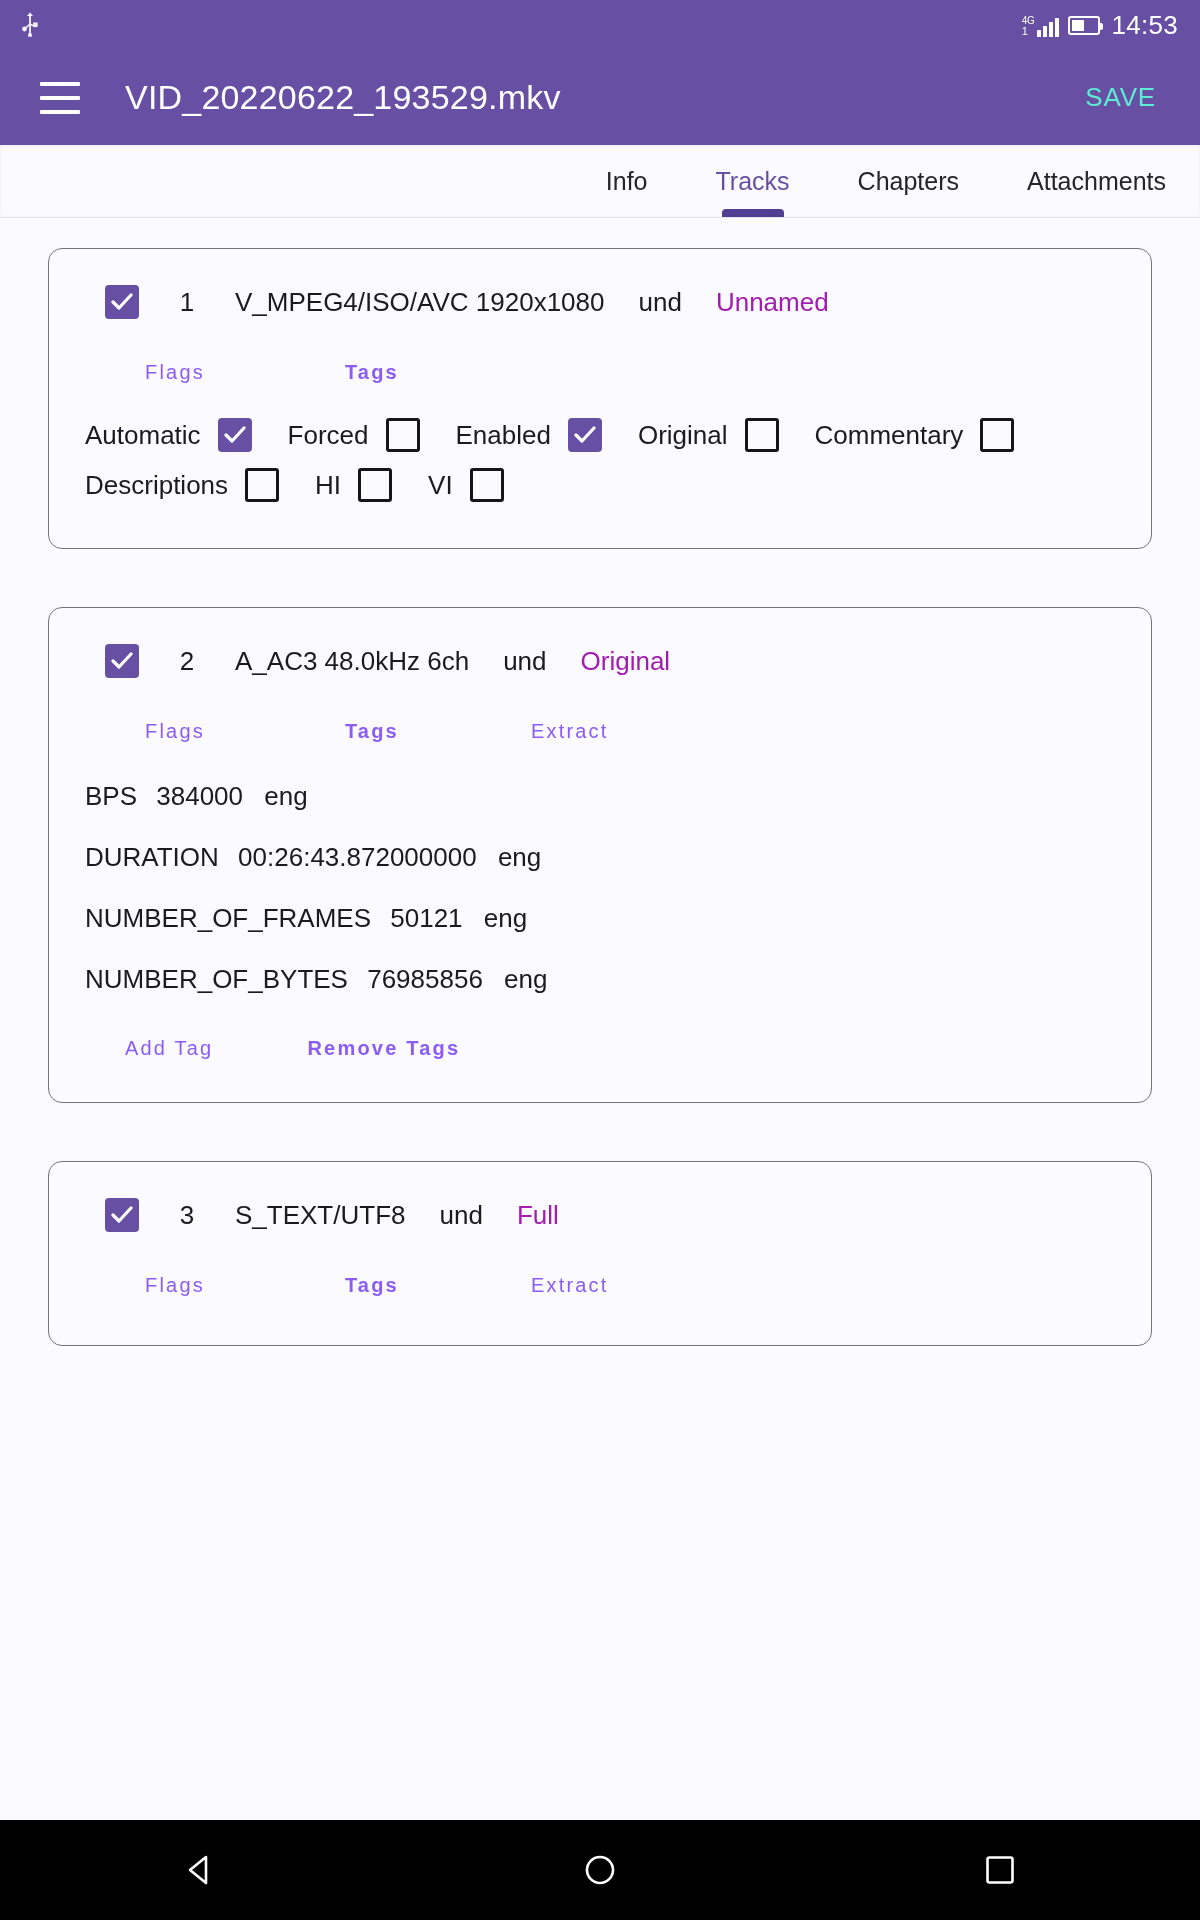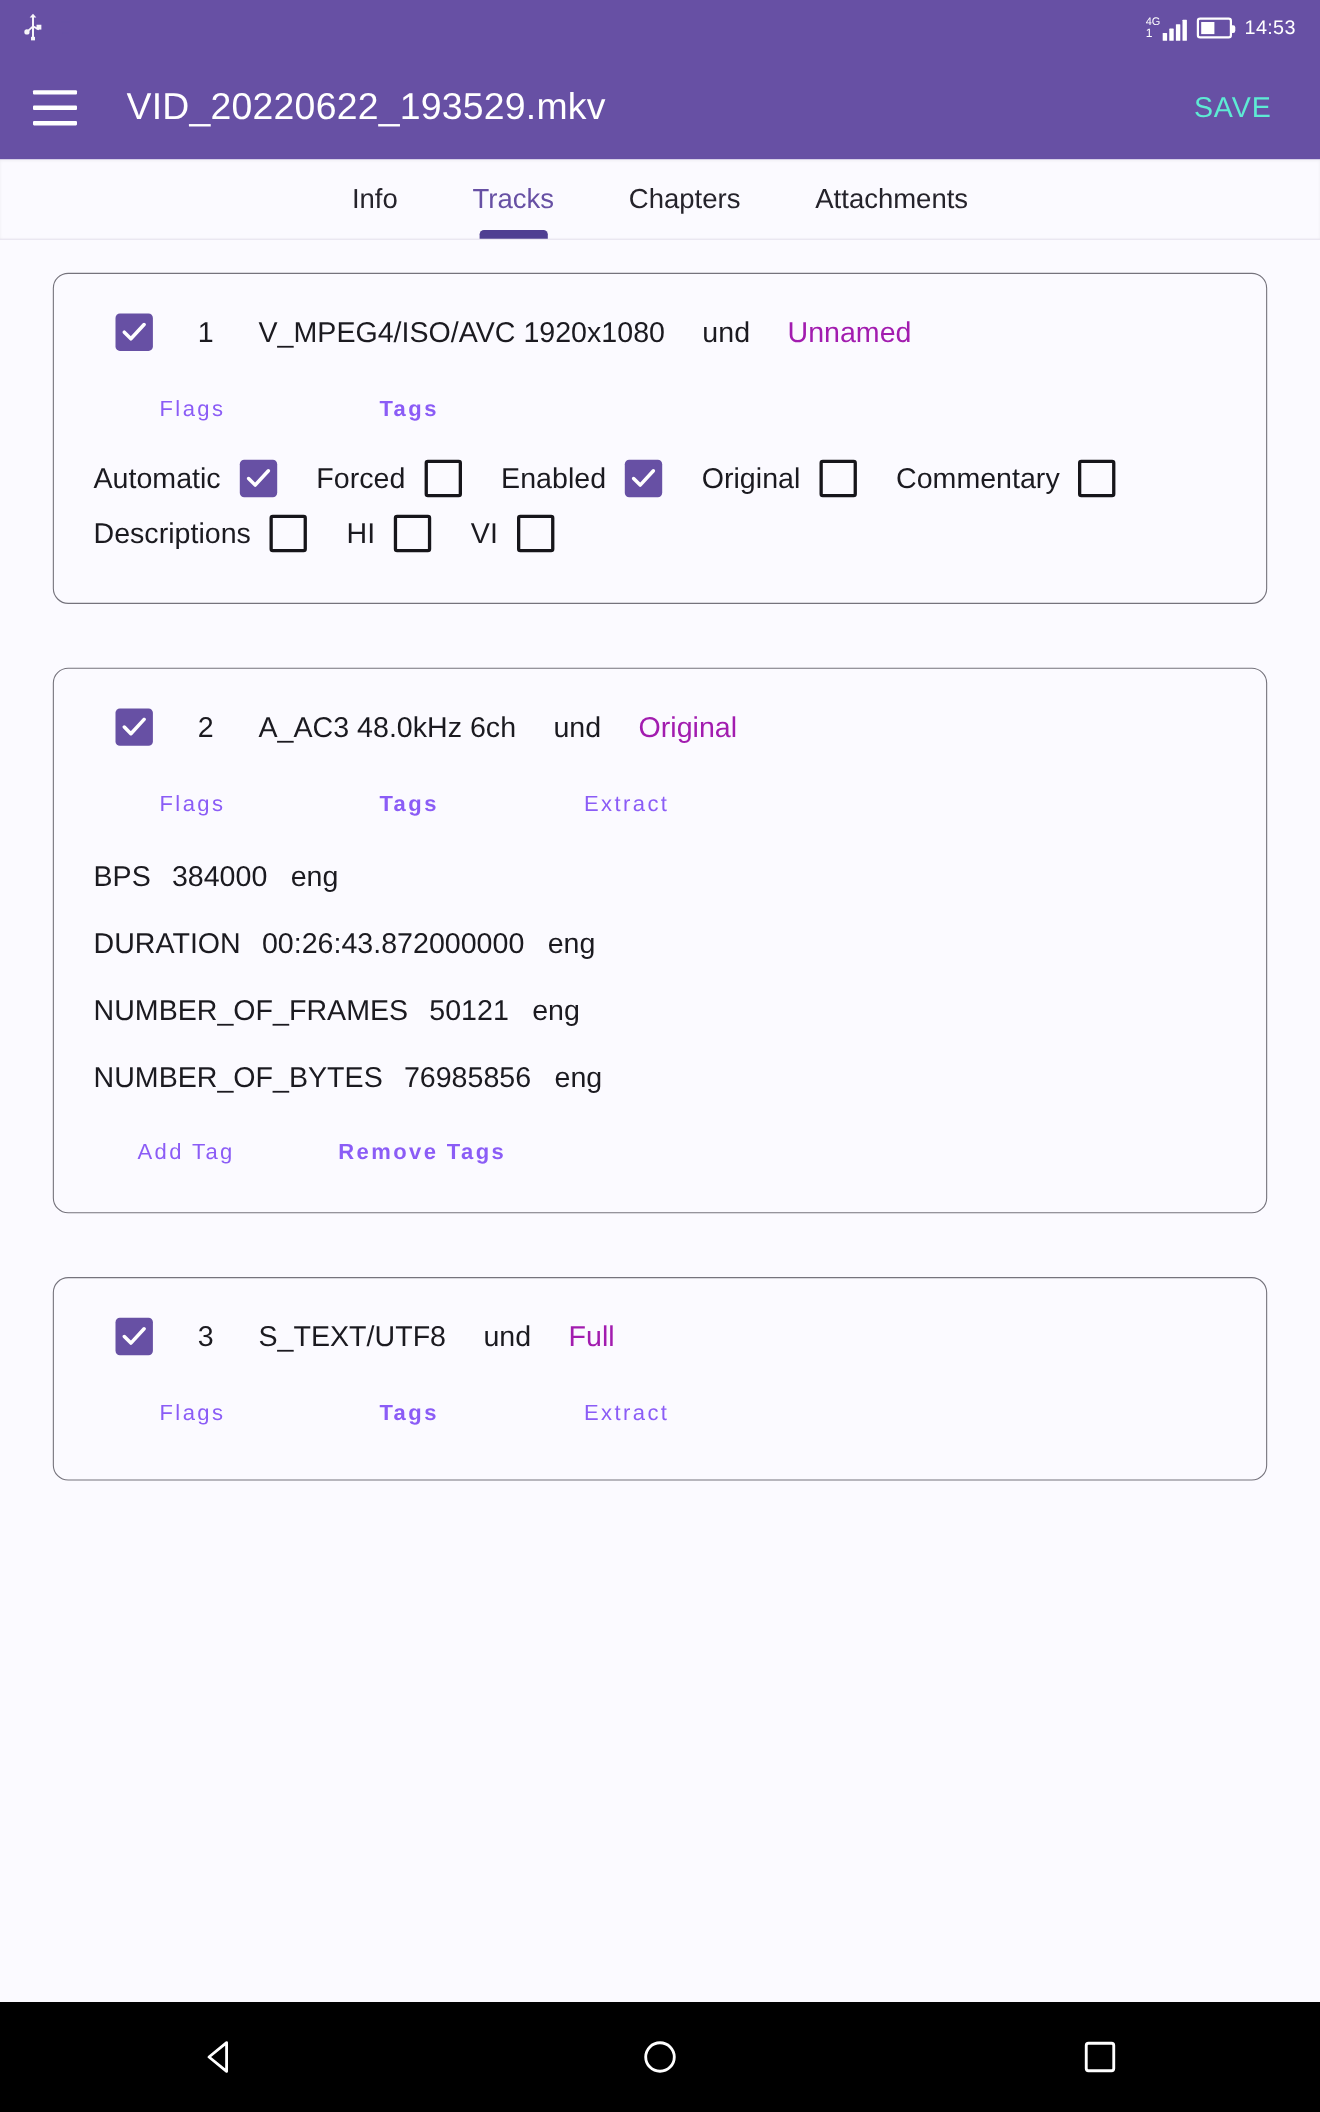--- a/index.html
+++ b/index.html
@@ -73,32 +73,32 @@
   .battery::after {
     content: "";
     position: absolute;
     right: -5px; top: 5px;
     width: 3px; height: 7px;
     background: #ffffff;
     border-radius: 0 2px 2px 0;
   }
   .battery .fill { width: 48%; height: 100%; background: #ffffff; }
   .clock {
-    font-size: 18px;
+    font-size: 26px;
     letter-spacing: .3px;
     margin-left: 2px;
   }
 
   
   .app-bar {
     height: 95px;
     background: #6750a4;
     display: flex;
     align-items: center;
-    padding: 0 30px 0 30px;
+    padding: 0 30px 0 40px;
     box-sizing: border-box;
   }
   .hamburger {
     width: 40px;
     height: 32px;
     display: flex;
     flex-direction: column;
     justify-content: space-between;
     cursor: pointer;
     flex: 0 0 auto;
@@ -130,21 +130,21 @@
     font-family: "Liberation Sans", sans-serif;
     flex: 0 0 auto;
   }
 
   
   .tabs {
     height: 72px;
     background: #fbfaff;
     display: flex;
     align-items: stretch;
-    justify-content: center;
+    justify-content: flex-end;
     border-bottom: 1px solid #e6e3ee;
     position: relative;
     box-shadow: 0 1px 3px rgba(0,0,0,.06) inset;
   }
   .tabs-inner {
     display: flex;
     align-items: stretch;
     gap: 0;
   }
   .tab {

